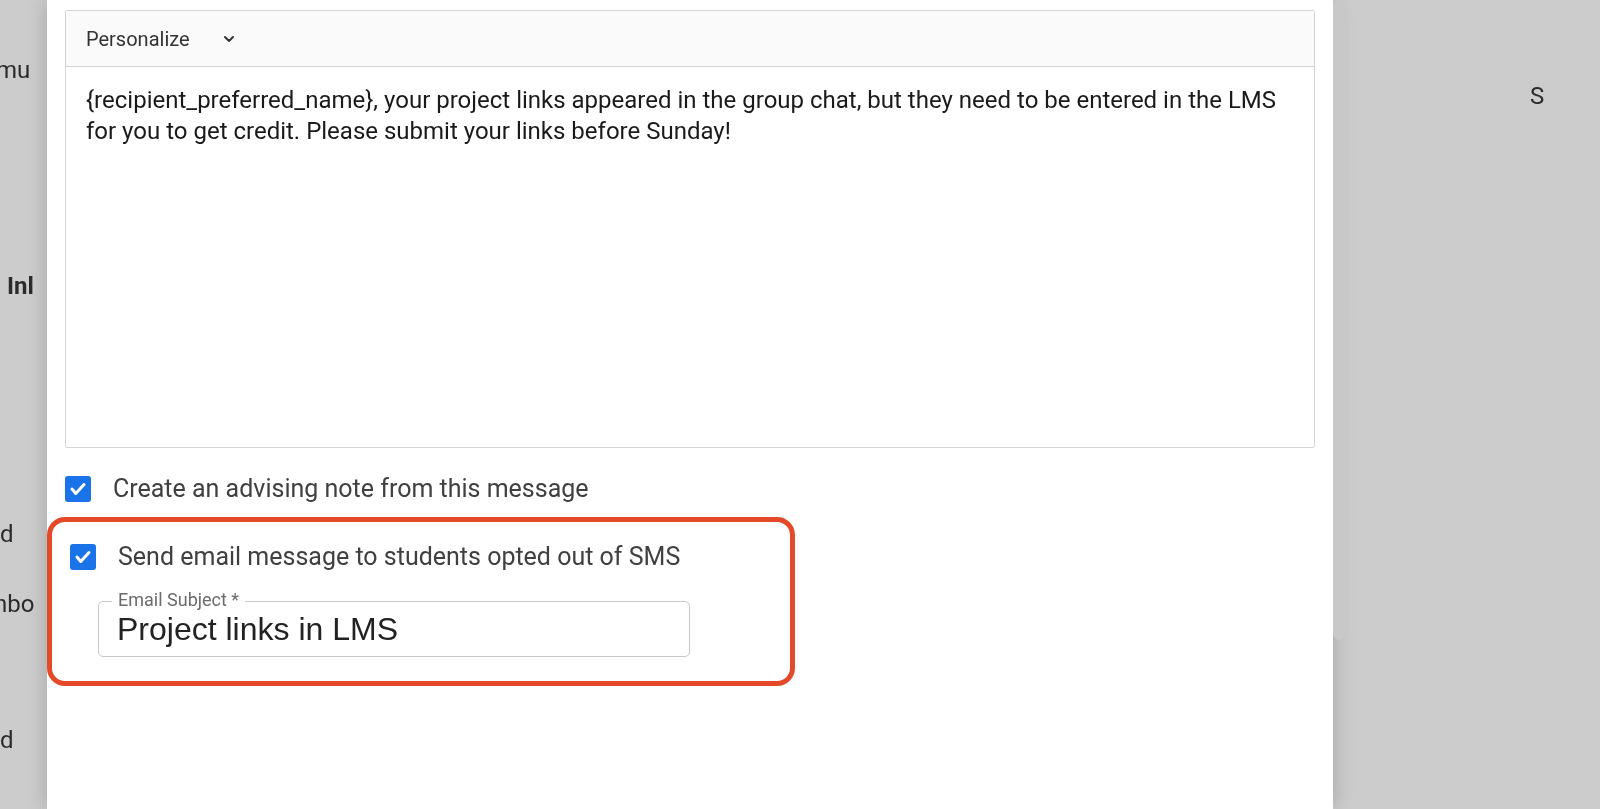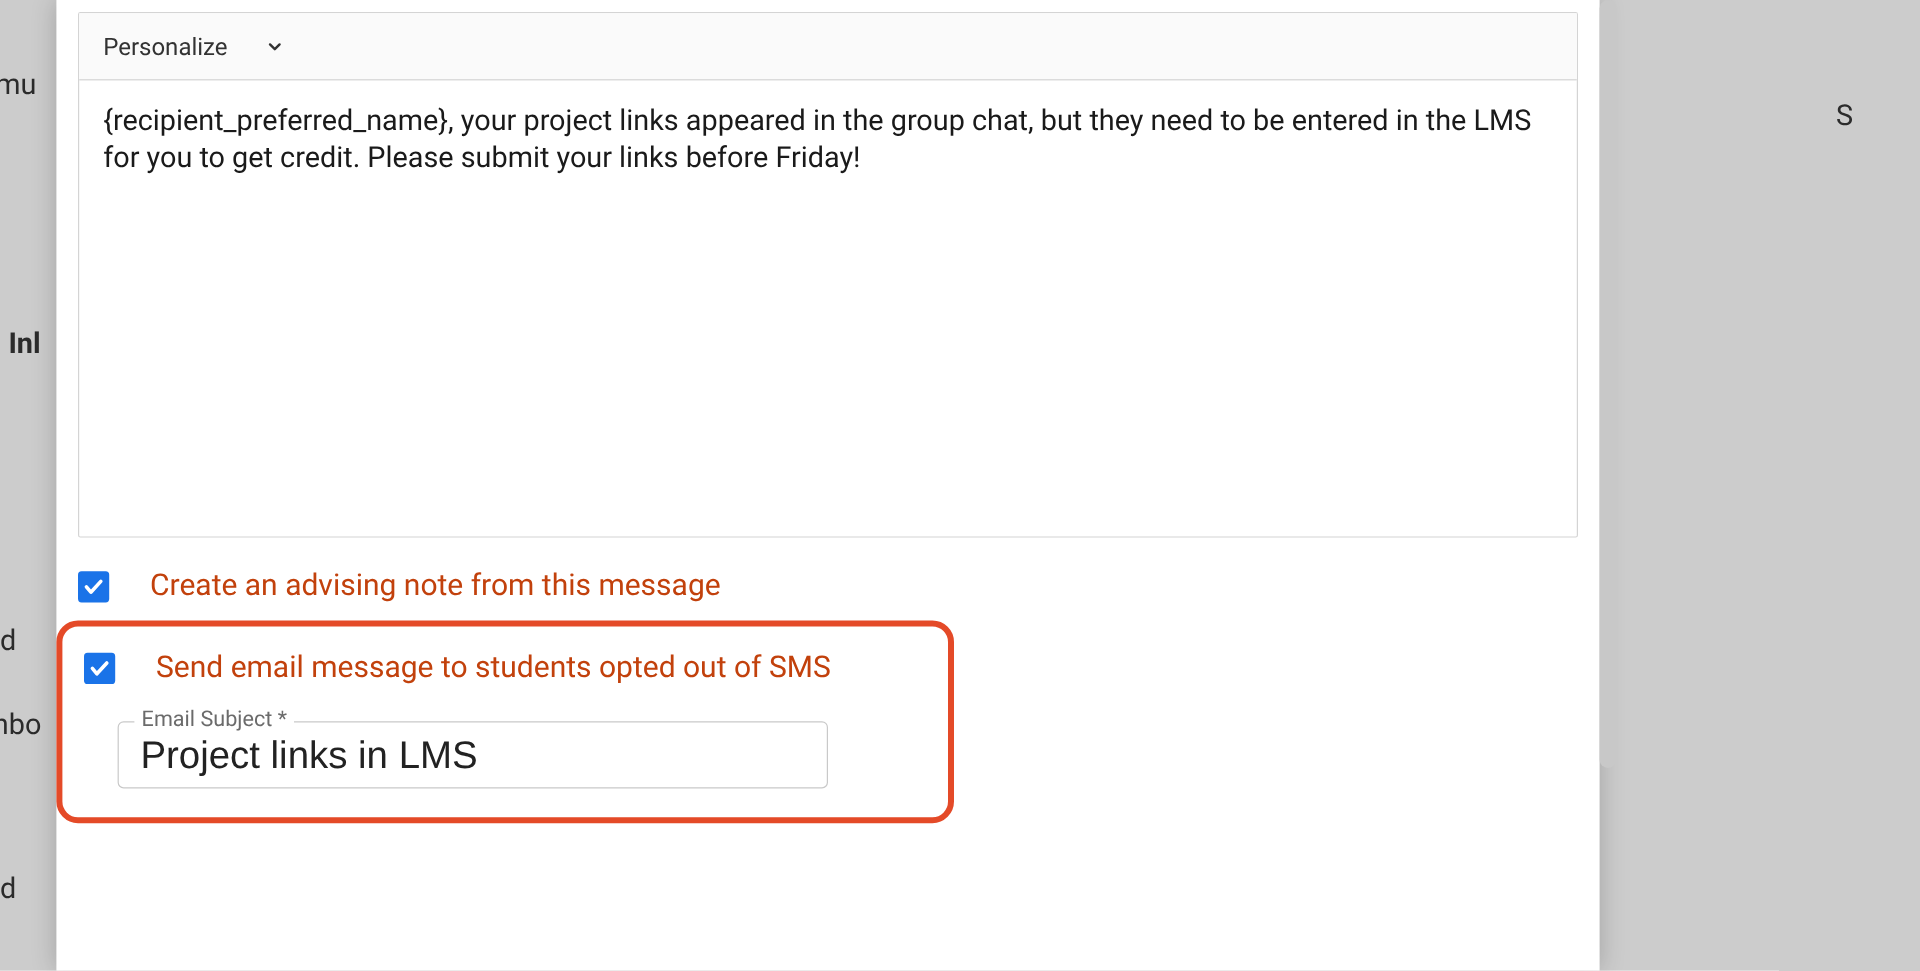--- a/index.html
+++ b/index.html
@@ -107,22 +107,21 @@
       justify-content: center;
       cursor: pointer;
       flex-shrink: 0;
     }
     .checkbox svg {
       width: 18px;
       height: 18px;
     }
     .checkbox-label {
       font-size: 25px;
-      color: #c2410c;
-      margin-left: 12px;
+      color: #404040;
     }
     .highlight-box {
       border: 5px solid #e44a28;
       border-radius: 18px;
       padding: 20px 14px 24px 14px;
       margin-left: -18px;
       margin-right: 520px;
       margin-top: 10px;
     }
     .highlight-box .checkbox-row {
@@ -175,21 +174,21 @@
     <div class="editor-toolbar">
       <div class="personalize-dropdown">
         <span>Personalize</span>
         <span class="chevron-down">
           <svg viewBox="0 0 24 24" fill="none" stroke="#333" stroke-width="3" stroke-linecap="round" stroke-linejoin="round">
               <polyline points="6 9 12 15 18 9"></polyline>
             </svg>
         </span>
       </div>
     </div>
-    <div class="editor-body" contenteditable="true" style="">{recipient_preferred_name}, your project links appeared in the group chat, but they need to be entered in the LMS for you to get credit. Please submit your links before Friday!</div>
+    <div class="editor-body" contenteditable="true" style="">{recipient_preferred_name}, your project links appeared in the group chat, but they need to be entered in the LMS for you to get credit. Please submit your links before Sunday!</div>
   </div>
 
   <div class="options-area">
 
     <div class="checkbox-row">
       <span class="checkbox">
         <svg viewBox="0 0 24 24" fill="none" stroke="#ffffff" stroke-width="4" stroke-linecap="round" stroke-linejoin="round">
             <polyline points="4 12 9 18 20 6"></polyline>
           </svg>
       </span>

